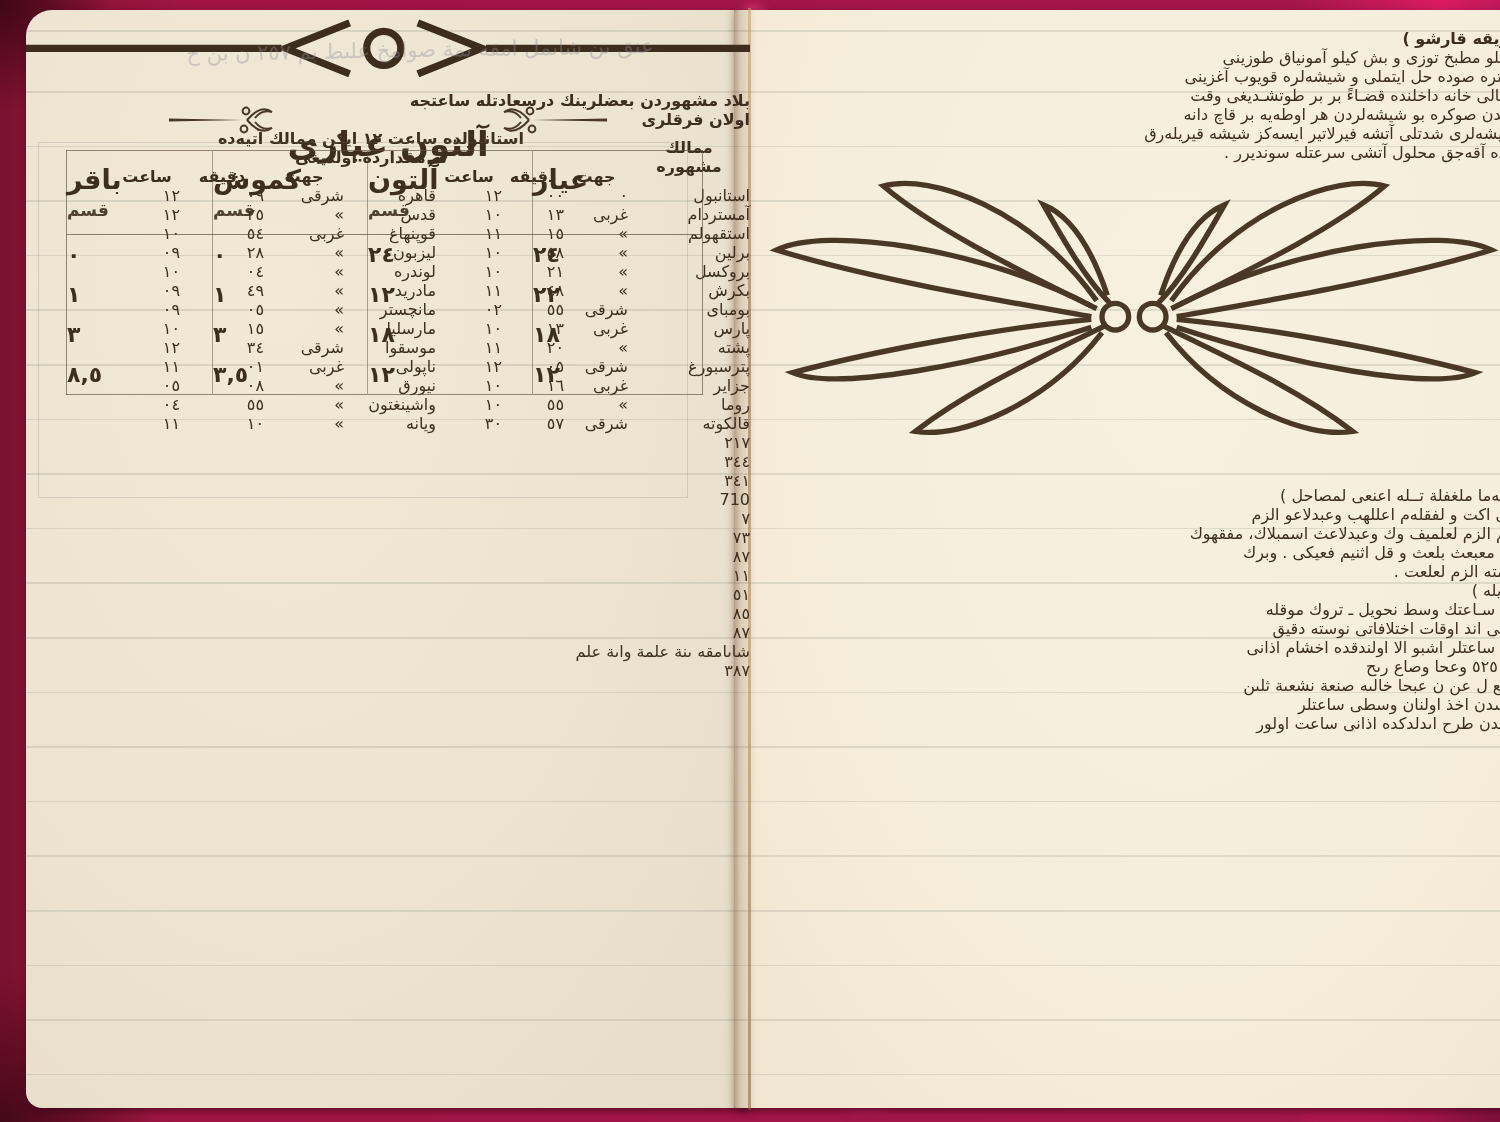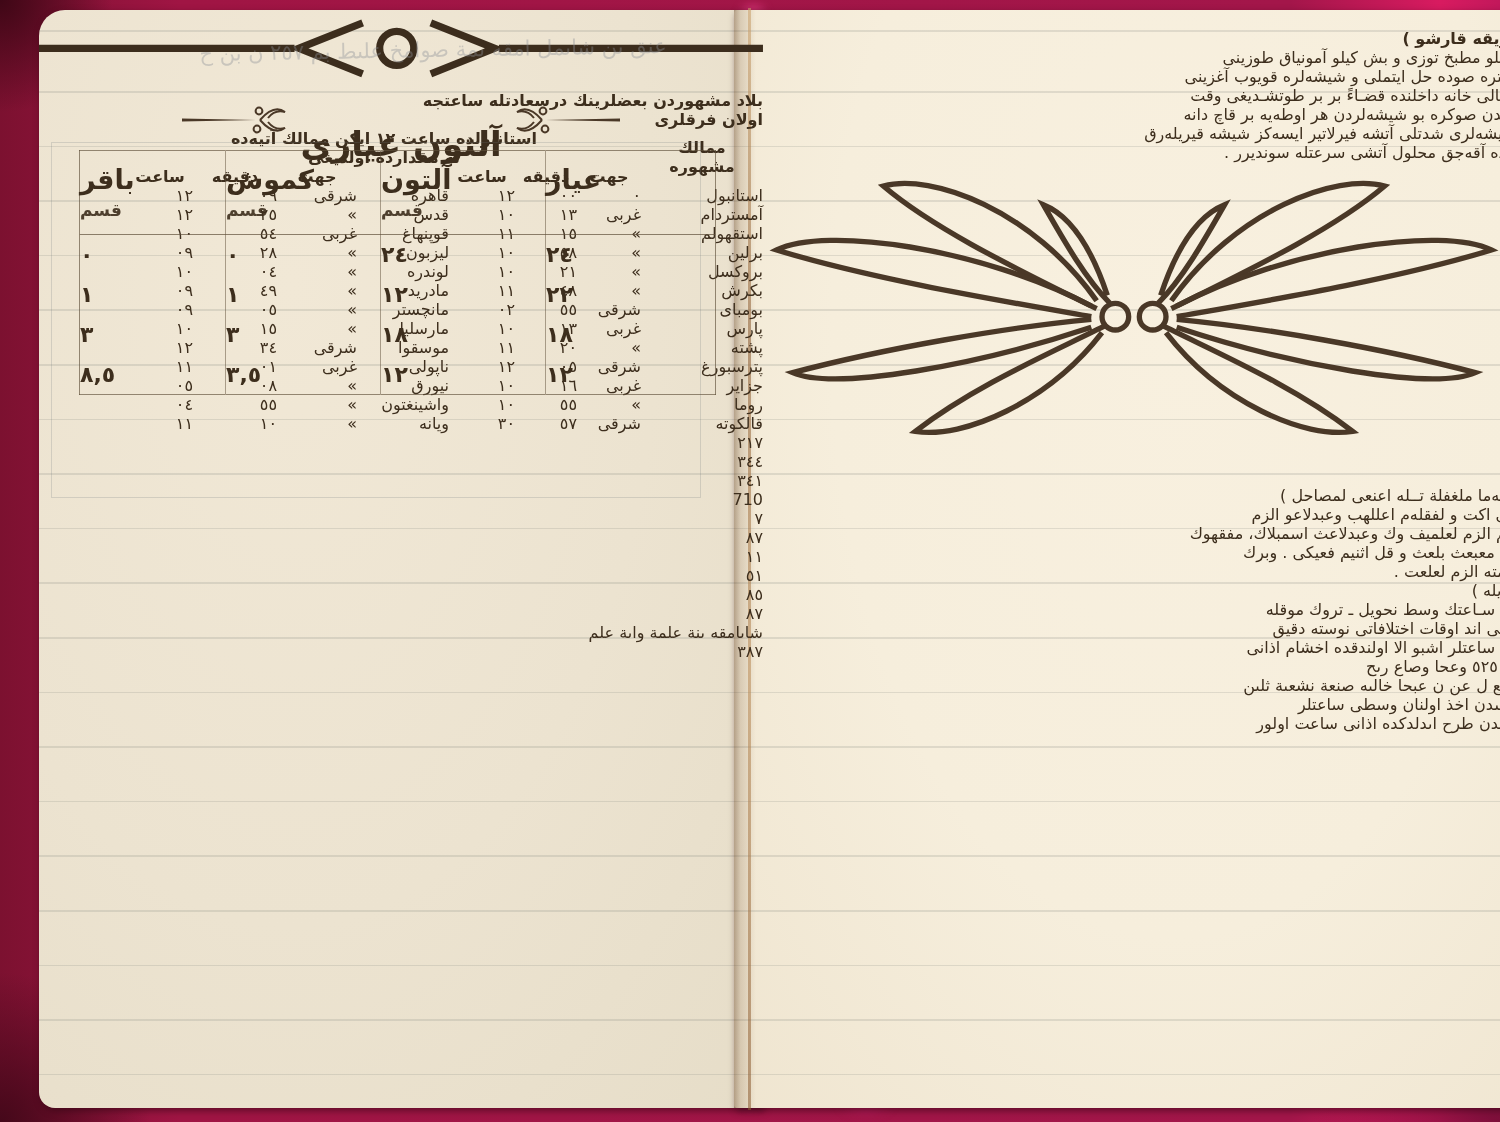--- a/index.html
+++ b/index.html
@@ -23,21 +23,21 @@
     background:radial-gradient(ellipse, rgba(190,30,100,.6), rgba(190,30,100,0) 70%); }
 
   
   .page { position:absolute; top:10px; height:1098px; box-shadow:2px 3px 7px rgba(45,5,18,.55); }
   .page::before { 
     content:""; position:absolute; inset:0; pointer-events:none;
     background:repeating-linear-gradient(to bottom, rgba(0,0,0,0) 0 53px,
       rgba(125,130,122,.20) 53px 54.6px);
     background-position:0 28px;
   }
-  .page-left { left:39px; width:724px; border-radius:26px 3px 4px 16px;
+  .page-left { left:26px; width:724px; border-radius:26px 3px 4px 16px;
     background:radial-gradient(ellipse at 35% 25%, #f1e8d6 0%, #ece3d0 55%, #e6ddc8 100%); }
   .page-left::after { 
     content:""; position:absolute; top:0; right:0; width:26px; height:100%;
     background:linear-gradient(90deg, rgba(90,60,30,0) 0%, rgba(110,75,40,.22) 75%, rgba(90,55,25,.45) 100%); }
   .page-right { left:734px; width:800px; border-radius:4px 34px 24px 4px;
     background:radial-gradient(ellipse at 55% 30%, #f8f0df 0%, #f6eedc 55%, #efe5d0 100%); }
   .page-right::after { content:""; position:absolute; top:0; left:0; width:22px; height:100%;
     background:linear-gradient(270deg, rgba(90,60,30,0) 0%, rgba(115,80,45,.20) 70%, rgba(95,60,28,.42) 100%); }
   .fold-line { position:absolute; left:748px; top:8px; width:3px; height:1102px;
     background:linear-gradient(to bottom, #caa06a, #8a5a30 30%, #b98a55 60%, #8a5a30 100%);
@@ -437,20 +437,21 @@
           </tbody>
       </table>
 
       <div class="gl">
 
       <div class="ghost">٢١٧</div>
           <div class="ghost">٣٤٤</div>
           <div class="ghost">٣٤١</div>
           <div class="ghost">710</div>
           <div class="ghost">٧</div>
+          <div class="ghost">٧٣</div>
           <div class="ghost">٨٧</div>
           <div class="ghost">١١</div>
           <div class="ghost">٥١</div>
           <div class="ghost">٨٥</div>
           <div class="ghost">٨٧</div>
           <div class="ghost">شاىامقه ىنة علمة واىة علم</div>
           <div class="ghost">٣٨٧</div>
         </div>
     </div>
   </div>

